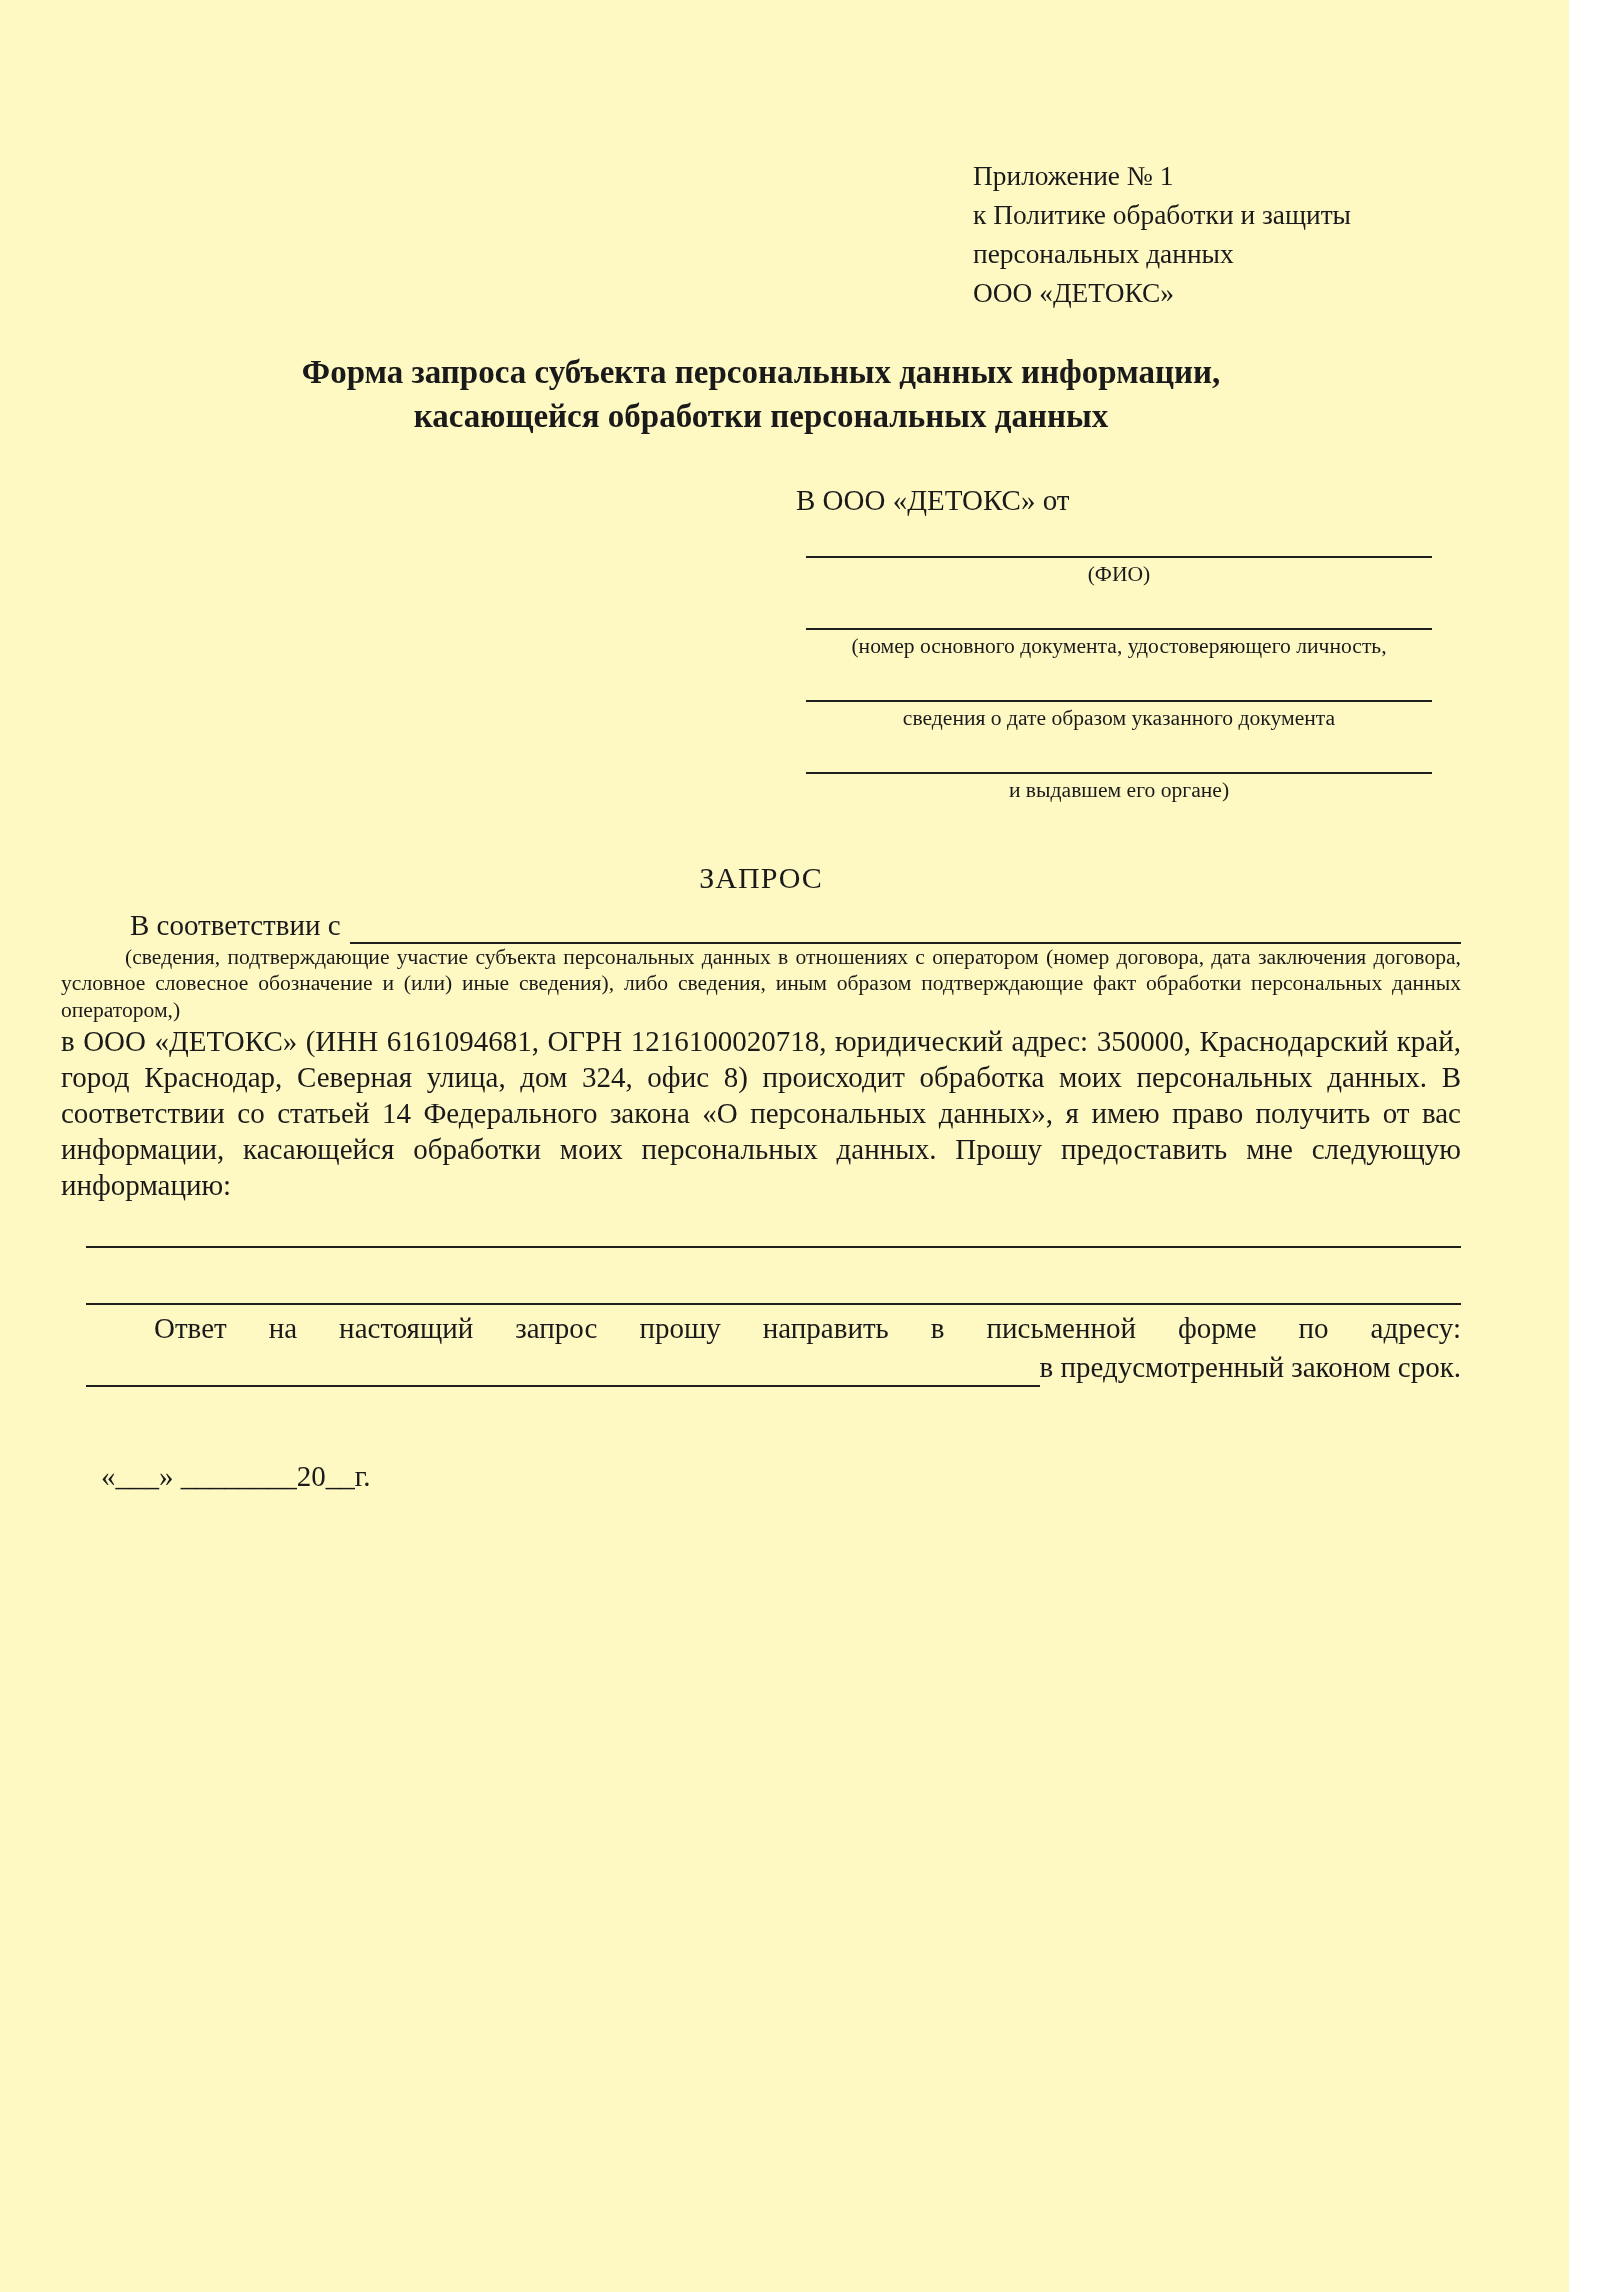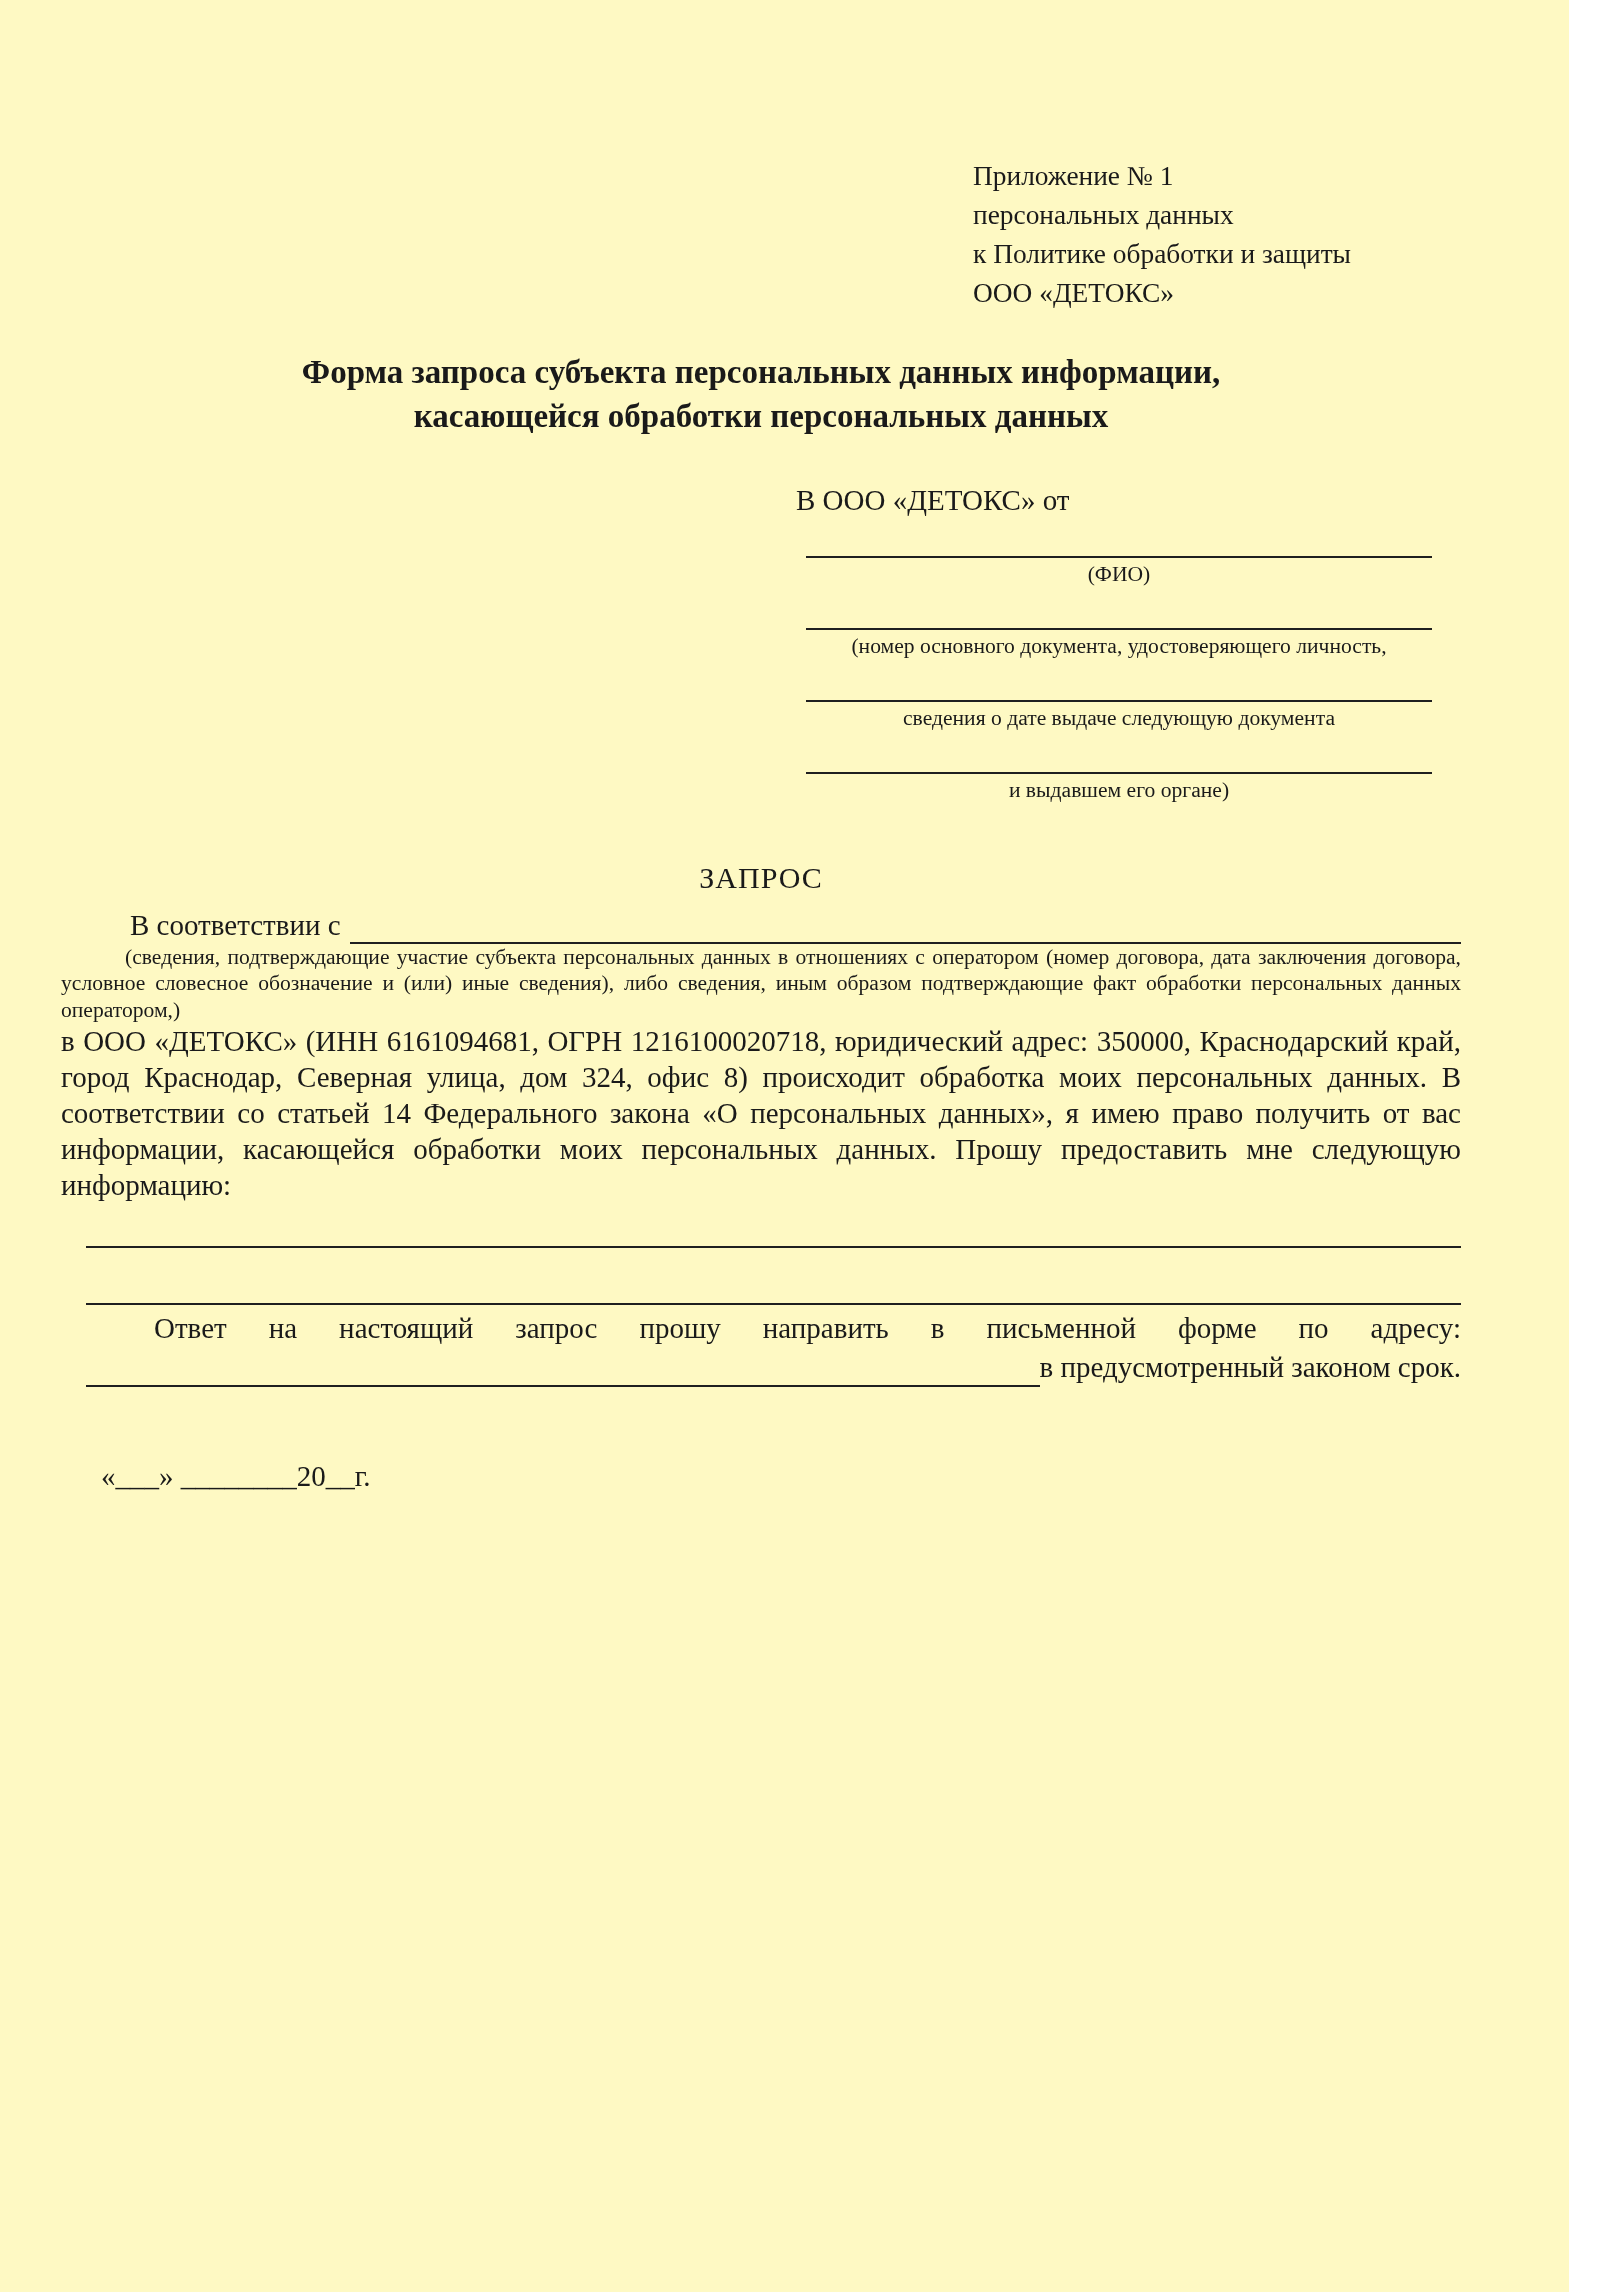--- a/index.html
+++ b/index.html
@@ -150,22 +150,22 @@
   }
   .signature-caption { white-space: nowrap; }
 </style>
 </head>
 <body>
 
 <div class="page">
 
   <div class="appendix">
     <div>Приложение № 1</div>
+    <div>к Политике обработки и защиты</div>
     <div>персональных данных</div>
-    <div>к Политике обработки и защиты</div>
     <div>ООО «ДЕТОКС»</div>
   </div>
 
   <div class="doc-title">
     <div>Форма запроса субъекта персональных данных информации,</div>
     <div>касающейся обработки персональных данных</div>
   </div>
 
   <div class="to-line">В ООО «ДЕТОКС» от</div>
 
@@ -173,21 +173,21 @@
     <div class="field">
       <div class="blank"></div>
       <div class="caption">(ФИО)</div>
     </div>
     <div class="field">
       <div class="blank"></div>
       <div class="caption">(номер основного документа, удостоверяющего личность,</div>
     </div>
     <div class="field">
       <div class="blank"></div>
-      <div class="caption">сведения о дате выдаче следующую документа</div>
+      <div class="caption">сведения о дате образом указанного документа</div>
     </div>
     <div class="field">
       <div class="blank"></div>
       <div class="caption">и выдавшем его органе)</div>
     </div>
   </div>
 
   <div class="request-heading">ЗАПРОС</div>
 
   <div class="intro-line">

